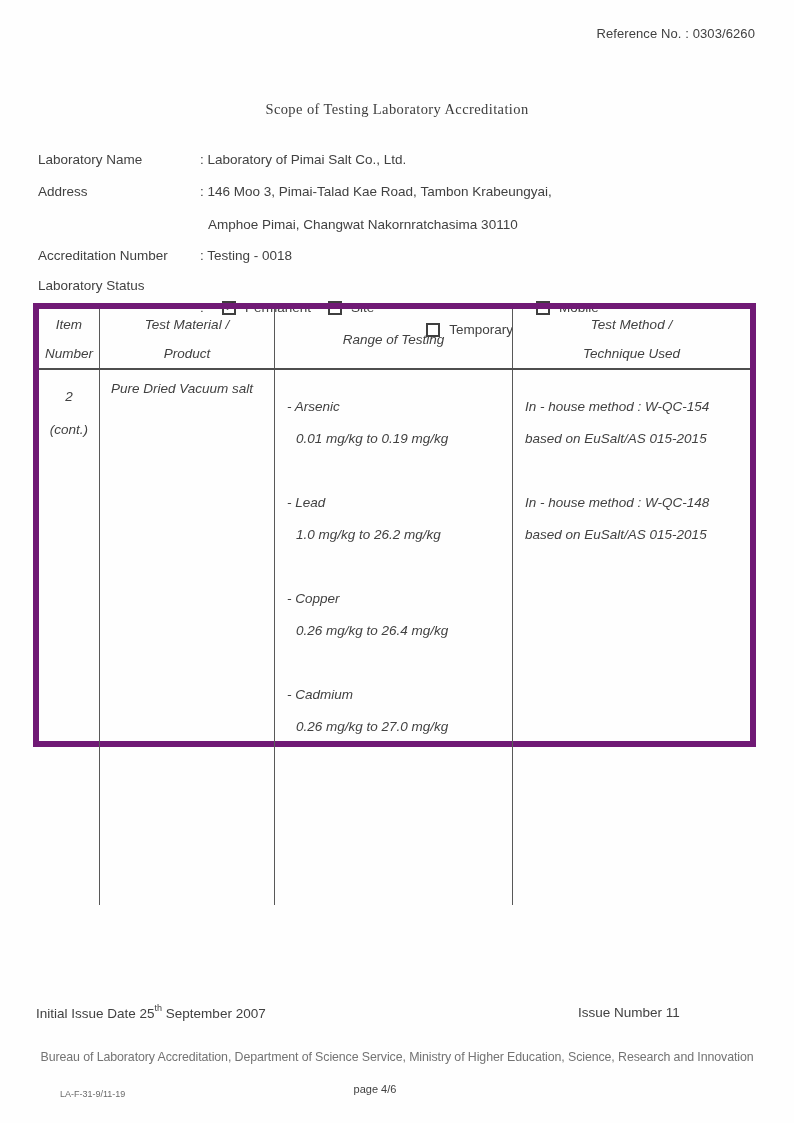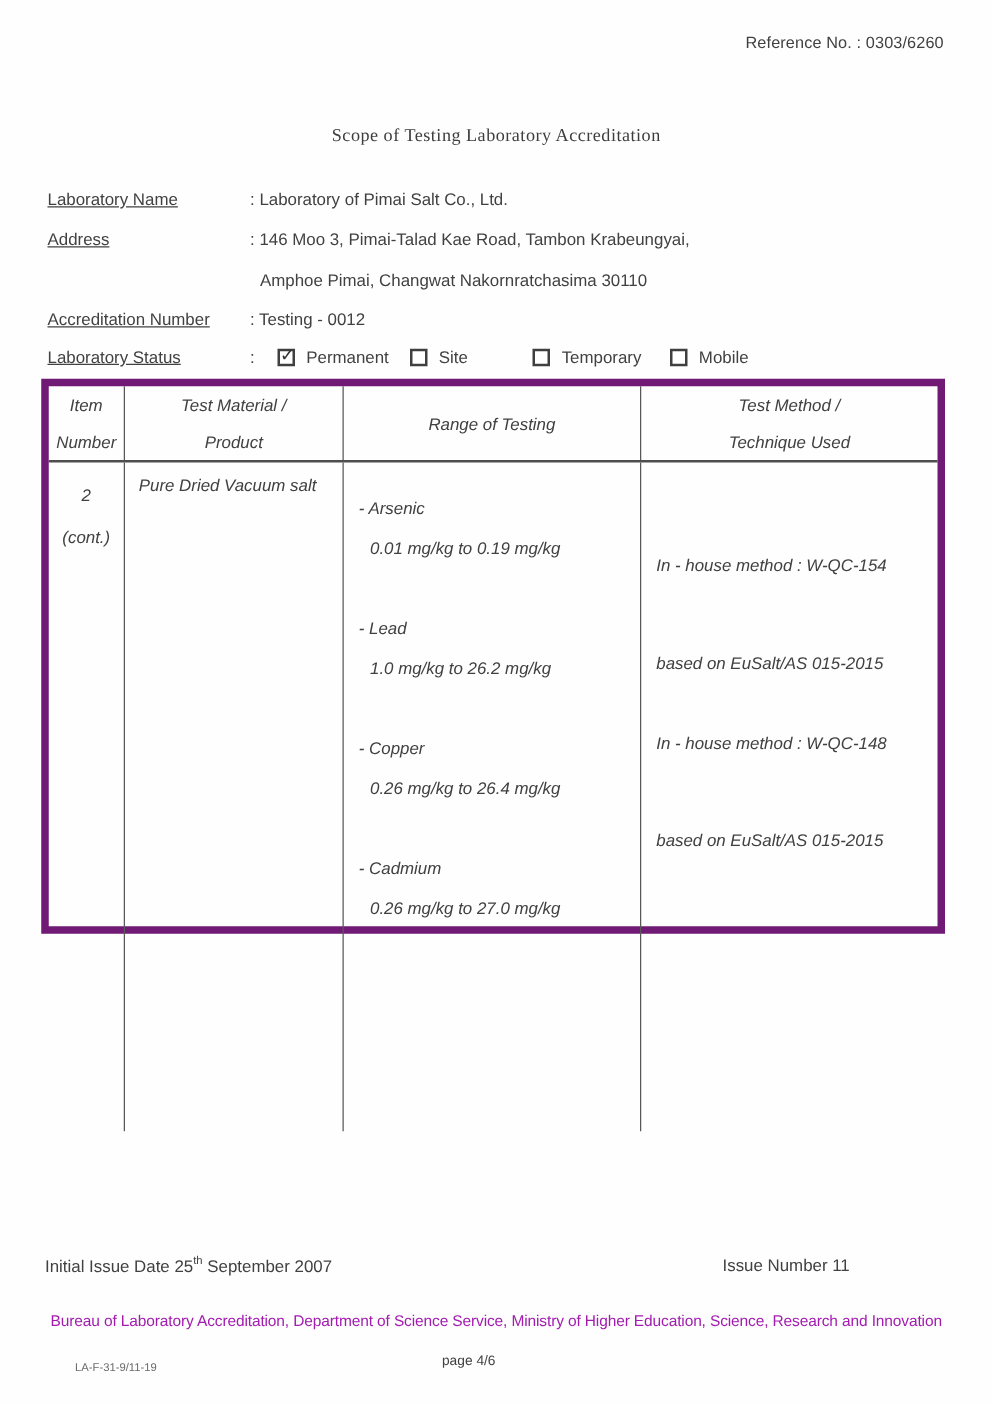--- a/index.html
+++ b/index.html
@@ -17,34 +17,34 @@
     position:absolute; top:26px; right:39px;
     font-size:13px; letter-spacing:0.1px;
   }
   .doc-title {
     position:absolute; top:101px; left:0; width:100%;
     text-align:center; font-size:14.5px; letter-spacing:0.4px;
     color:#3d3d3d;
     font-family:Liberation Serif, serif;
   }
   .info-row { position:absolute; left:38px; right:30px; height:22px; white-space:nowrap; }
-  .info-label { display:inline-block; width:162px; vertical-align:top;text-decoration:underline; }
+  .info-label { display:inline-block; width:162px; vertical-align:top; }
   .info-value { display:inline-block; vertical-align:top; }
   .row-labname { top:152px; }
   .row-addr1 { top:184px; }
   .row-addr2 { top:217px; }
   .row-addr2 .info-value { padding-left:8px; }
   .row-accred { top:248px; }
   .row-status { top:278px; }
   .status-value { display:inline-flex; align-items:center; }
   .status-colon { display:inline-block; width:22px; }
   .status-option { display:inline-flex; align-items:center; }
   .status-option:nth-of-type(2) { margin-right:17px; }
   .status-option:nth-of-type(3) { margin-right:52px; }
-  .status-option:nth-of-type(4) { margin-right:23px; }
+  .status-option:nth-of-type(4) { margin-right:23px;margin-top:44px; }
   .cb-box {
     width:14px; height:14px;
     border:2px solid #3f3f3f;
     margin-right:9px;
     position:relative;
     background:#fff;
     flex:none;
   }
   .cb-mark {
     position:absolute; left:0px; top:-4px;
@@ -71,28 +71,28 @@
   .col-mat    { width:175px; }
   .col-test   { width:238px; }
   .col-method { flex:1; }
   .td.col-item { text-align:center; padding-top:10px; line-height:33px; }
   .td.col-mat  { padding:11px 20px 0 11px; }
   .td.col-test, .td.col-method { padding-top:27px; }
   .group { height:96px; }
   .gline { height:32px; line-height:20px; }
   .test-name   { padding-left:12px; }
   .test-range  { padding-left:21px; }
-  .method-line { padding-left:12px;margin-top:46px; }
+  .method-line { padding-left:12px; }
   
   .initial-issue { position:absolute; left:36px; top:1004px; font-size:13.5px; }
   .initial-issue sup { font-size:9px; position:relative; top:-1px; }
   .issue-number { position:absolute; left:578px; top:1005px; font-size:13.5px; }
   .bureau-line {
     position:absolute; left:0; right:0; top:1050px;
-    text-align:center; font-size:12.4px; color:#a21caf;
+    text-align:center; font-size:12.4px; color:#737373;
     letter-spacing:-0.1px;
   }
   .doc-code { position:absolute; left:60px; top:1089px; font-size:9px; color:#6a6a6a; }
   .page-number { position:absolute; left:0; right:44px; top:1083px; text-align:center; font-size:11px; }
 </style>
 </head>
 <body>
 
 <div class="page">
 
@@ -106,21 +106,21 @@
 
   <div class="info-row row-addr1">
     <span class="info-label">Address</span><span class="info-value">: 146 Moo 3, Pimai-Talad Kae Road, Tambon Krabeungyai,</span>
   </div>
 
   <div class="info-row row-addr2">
     <span class="info-label"></span><span class="info-value">Amphoe Pimai, Changwat Nakornratchasima 30110</span>
   </div>
 
   <div class="info-row row-accred">
-    <span class="info-label">Accreditation Number</span><span class="info-value">: Testing - 0012</span>
+    <span class="info-label">Accreditation Number</span><span class="info-value">: Testing - 0018</span>
   </div>
 
   <div class="info-row row-status">
     <span class="info-label">Laboratory Status</span><span class="status-value">
         <span class="status-colon">:</span>
         <span class="status-option">
           <span class="cb-box">
             <span class="cb-mark">✓</span>
           </span>
           <span>Permanent</span>

